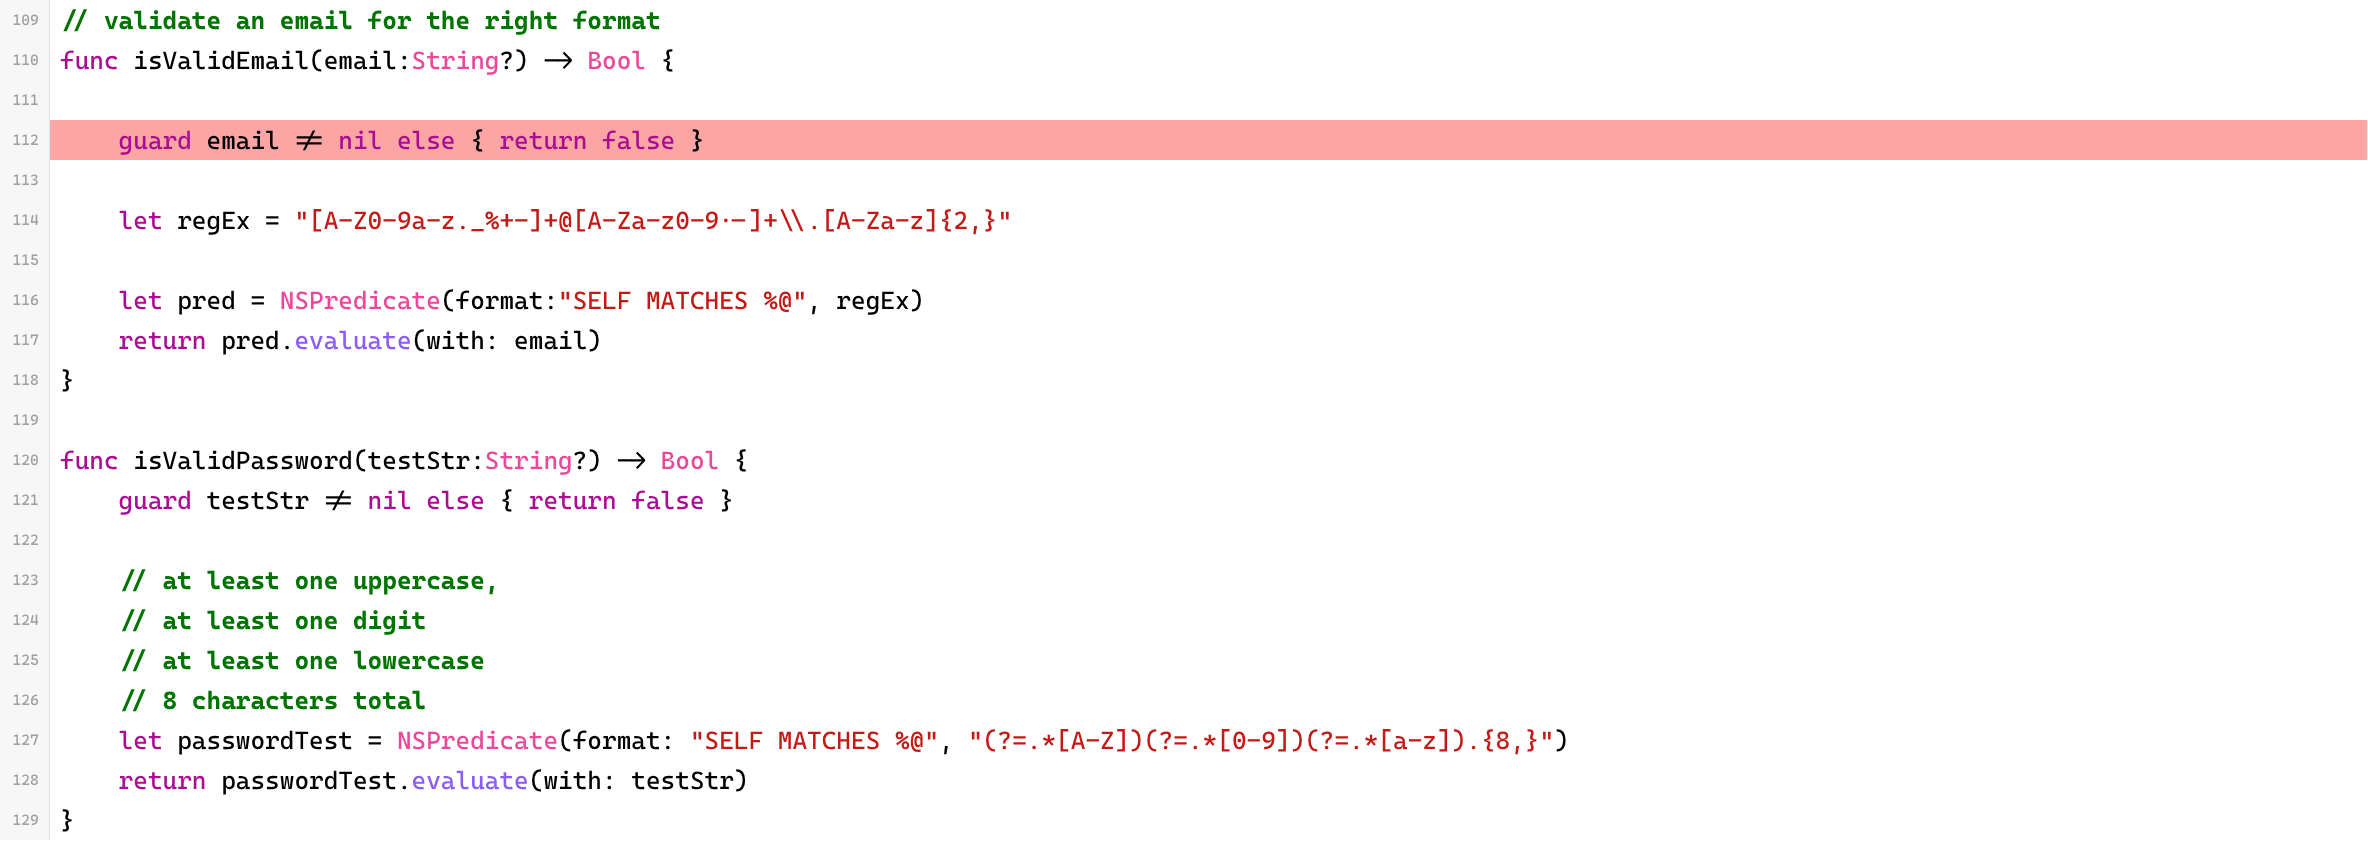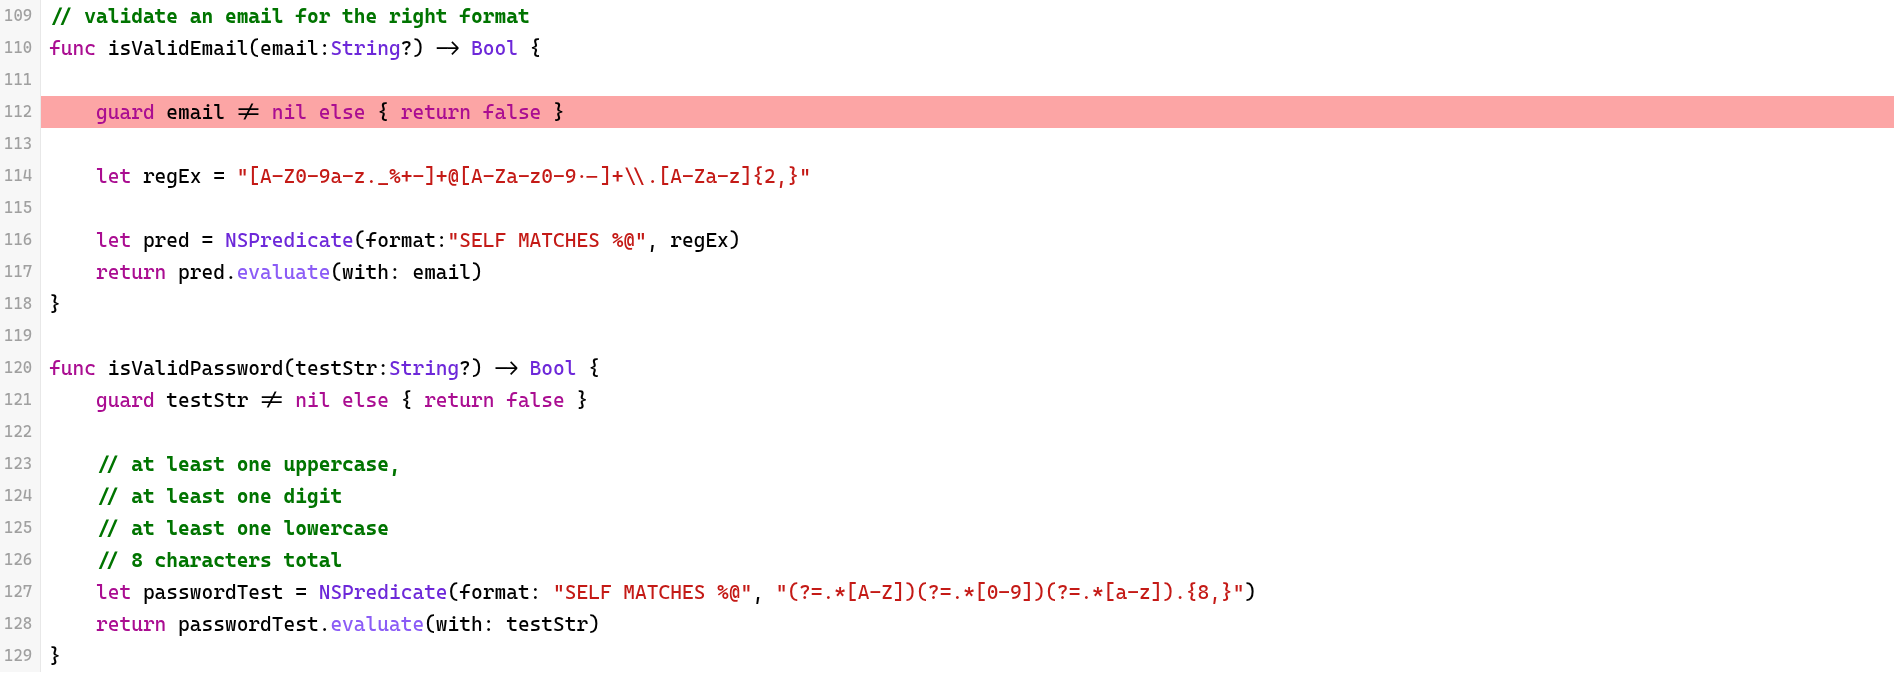--- a/index.html
+++ b/index.html
@@ -27,32 +27,32 @@
     .code-area {
       flex: 1;
       overflow-x: auto;
     }
     .line {
       padding-left: 8px;
       height: 32px;
     }
     .gutter-line {
       height: 32px;
-      font-size: 16px;
+      font-size: 12px;
       line-height: 32px;
     }
     .highlighted {
       background: #fca5a5;
     }
     .tok-keyword {
       color: #aa0d91;
       text-align: center;
     }
     .tok-type {
-      color: #6d28d9;
+      color: #ec4899;
     }
     .tok-string {
       color: #c41a16;
     }
     .tok-func {
       color: #8b5cf6;
       margin-top: 28px;
     }
     .tok-comment {
       color: #007400;

